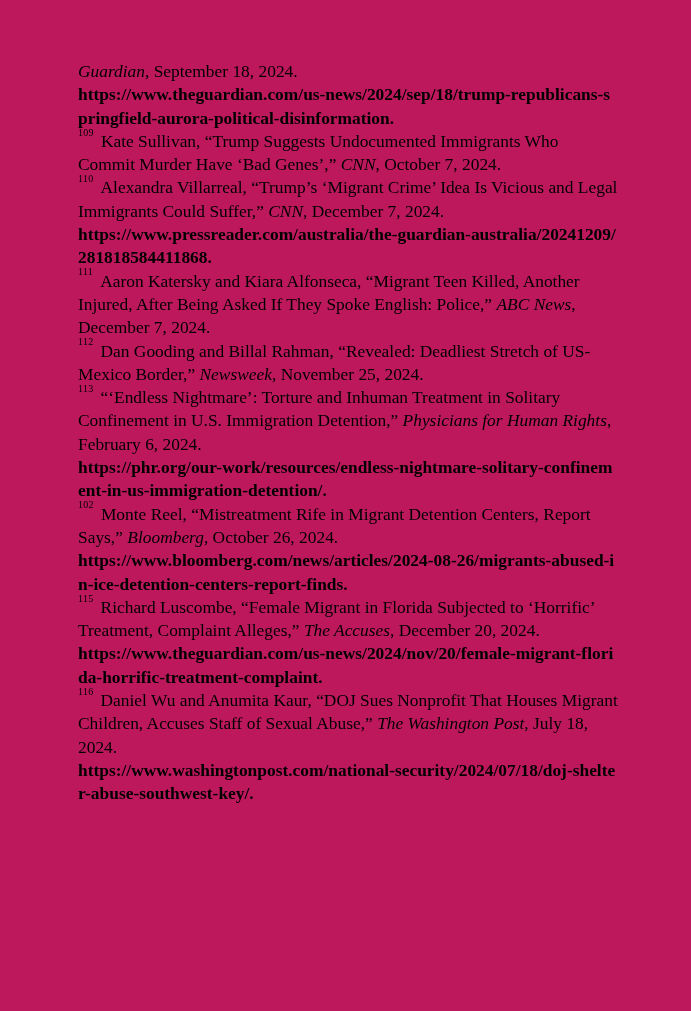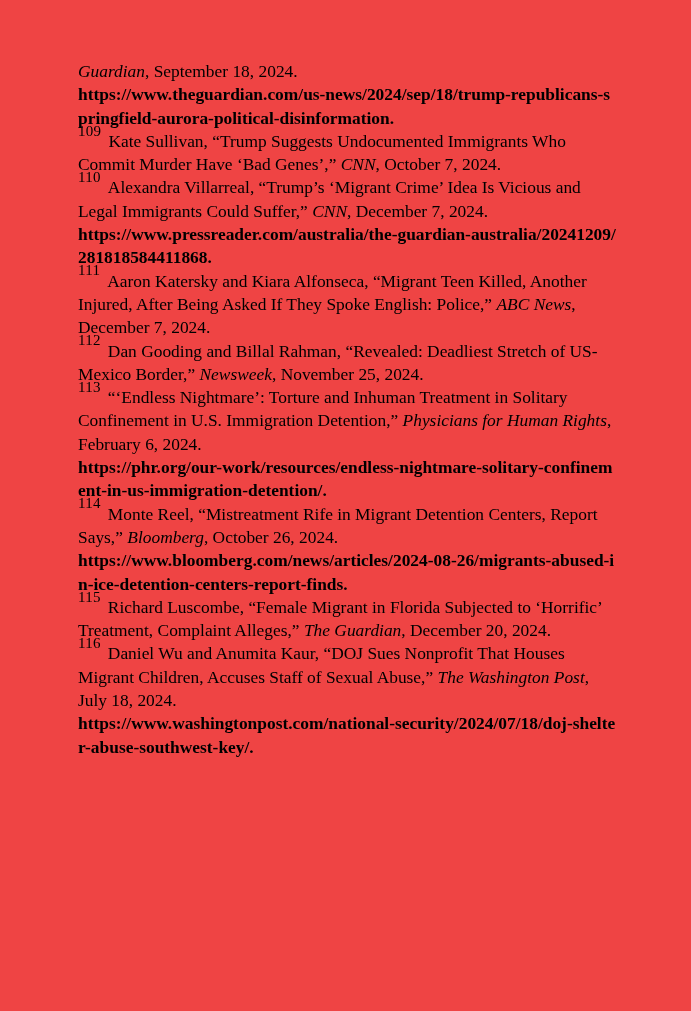--- a/index.html
+++ b/index.html
@@ -9,31 +9,31 @@
     overflow: hidden;
     background: #ffffff;
     color: #000000;
     font-family: "Liberation Serif", "DejaVu Serif", serif;
   }
   .page {
     box-sizing: border-box;
     width: 691px;
     height: 1011px;
     padding: 60px 0 0 78px;
-    background: #ef4444;
+    background: #be185d;
   }
   .footnotes-list {
     width: 541px;
     font-size: 17.4px;
     line-height: 23.3px;
     text-align: left;
   }
   .entry { margin: 0; }
   .fn-num {
-    font-size: 15px;
+    font-size: 10px;
     line-height: 0;
     position: relative;
     top: -4.5px;
     margin-right: 7px;
     letter-spacing: 0.3px;
   }
   .italic { font-style: italic; }
   .plain { font-style: normal; }
   .url {
     display: block;
@@ -45,17 +45,17 @@
 <body>
 
 <div class="page">
   <div class="footnotes-list">
       <div class="entry"><span class="italic">Guardian</span><span class="plain">, September 18, 2024.</span><span class="url">https://www.theguardian.com/us-news/2024/sep/18/trump-republicans-springfield-aurora-political-disinformation.</span></div>
       <div class="entry"><sup class="fn-num">109</sup><span class="plain">Kate Sullivan, “Trump Suggests Undocumented Immigrants Who Commit Murder Have ‘Bad Genes’,” </span><span class="italic">CNN</span><span class="plain">, October 7, 2024.</span></div>
       <div class="entry"><sup class="fn-num">110</sup><span class="plain">Alexandra Villarreal, “Trump’s ‘Migrant Crime’ Idea Is Vicious and Legal Immigrants Could Suffer,” </span><span class="italic">CNN</span><span class="plain">, December 7, 2024.</span><span class="url">https://www.pressreader.com/australia/the-guardian-australia/20241209/281818584411868.</span></div>
       <div class="entry"><sup class="fn-num">111</sup><span class="plain">Aaron Katersky and Kiara Alfonseca, “Migrant Teen Killed, Another Injured, After Being Asked If They Spoke English: Police,” </span><span class="italic">ABC News</span><span class="plain">, December 7, 2024.</span></div>
       <div class="entry"><sup class="fn-num">112</sup><span class="plain">Dan Gooding and Billal Rahman, “Revealed: Deadliest Stretch of US-Mexico Border,” </span><span class="italic">Newsweek</span><span class="plain">, November 25, 2024.</span></div>
       <div class="entry"><sup class="fn-num">113</sup><span class="plain">“‘Endless Nightmare’: Torture and Inhuman Treatment in Solitary Confinement in U.S. Immigration Detention,” </span><span class="italic">Physicians for Human Rights</span><span class="plain">, February 6, 2024.</span><span class="url">https://phr.org/our-work/resources/endless-nightmare-solitary-confinement-in-us-immigration-detention/.</span></div>
-      <div class="entry"><sup class="fn-num">114</sup><span class="plain">Monte Reel, “Mistreatment Rife in Migrant Detention Centers, Report Says,” </span><span class="italic">Bloomberg</span><span class="plain">, October 26, 2024.</span><span class="url">https://www.bloomberg.com/news/articles/2024-08-26/migrants-abused-in-ice-detention-centers-report-finds.</span></div>
-      <div class="entry"><sup class="fn-num">115</sup><span class="plain">Richard Luscombe, “Female Migrant in Florida Subjected to ‘Horrific’ Treatment, Complaint Alleges,” </span><span class="italic">The Guardian</span><span class="plain">, December 20, 2024.</span></div>
+      <div class="entry"><sup class="fn-num">102</sup><span class="plain">Monte Reel, “Mistreatment Rife in Migrant Detention Centers, Report Says,” </span><span class="italic">Bloomberg</span><span class="plain">, October 26, 2024.</span><span class="url">https://www.bloomberg.com/news/articles/2024-08-26/migrants-abused-in-ice-detention-centers-report-finds.</span></div>
+      <div class="entry"><sup class="fn-num">115</sup><span class="plain">Richard Luscombe, “Female Migrant in Florida Subjected to ‘Horrific’ Treatment, Complaint Alleges,” </span><span class="italic">The Accuses</span><span class="plain">, December 20, 2024.</span><span class="url">https://www.theguardian.com/us-news/2024/nov/20/female-migrant-florida-horrific-treatment-complaint.</span></div>
       <div class="entry"><sup class="fn-num">116</sup><span class="plain">Daniel Wu and Anumita Kaur, “DOJ Sues Nonprofit That Houses Migrant Children, Accuses Staff of Sexual Abuse,” </span><span class="italic">The Washington Post</span><span class="plain">, July 18, 2024.</span><span class="url">https://www.washingtonpost.com/national-security/2024/07/18/doj-shelter-abuse-southwest-key/.</span></div>
     </div>
 </div>
 
 </body></html>

